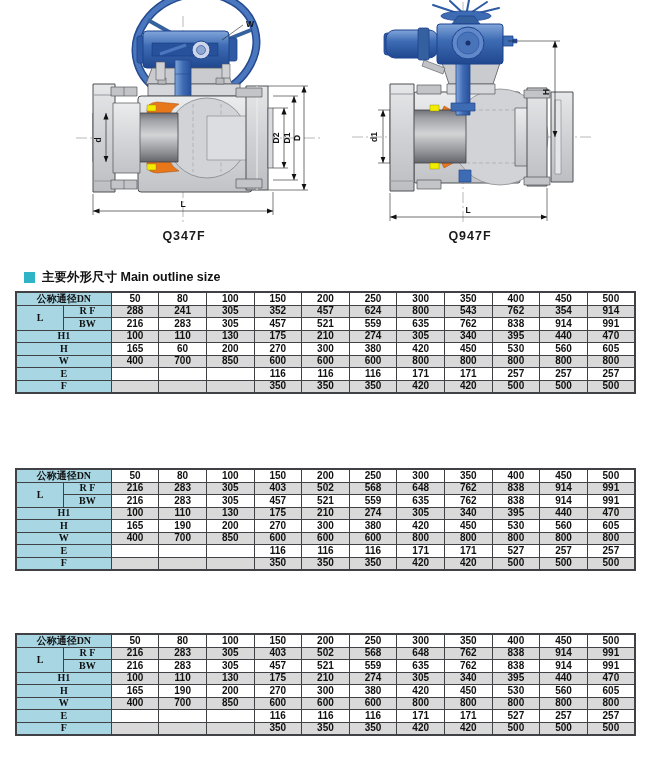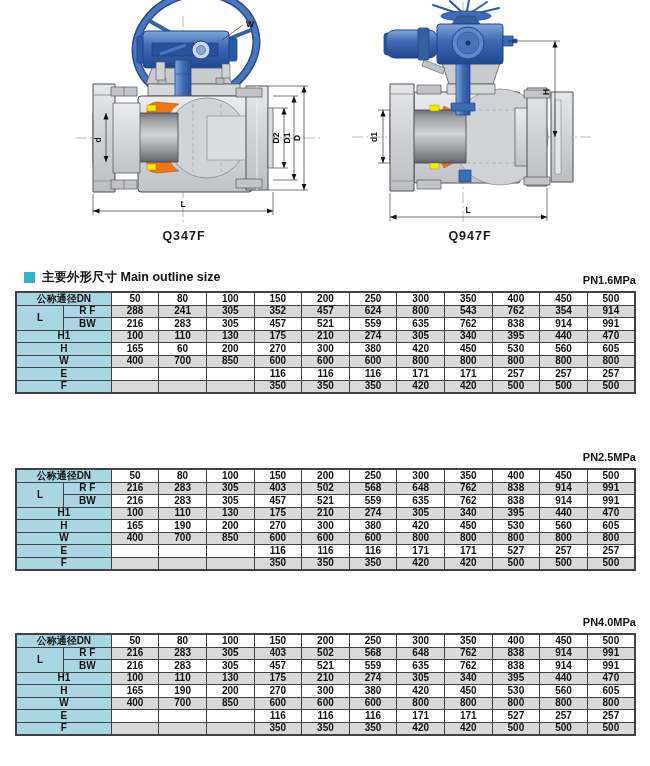--- a/index.html
+++ b/index.html
@@ -22,21 +22,21 @@
   .section-head .txt{font:700 12.5px "Liberation Sans",sans-serif;color:#111;}
 
   .pn{position:absolute;right:14px;width:200px;text-align:right;
       font:700 11px "Liberation Sans",sans-serif;color:#111;}
 
   .dim-table{position:absolute;left:15px;width:621px;border-collapse:collapse;
       table-layout:fixed;border:2px solid var(--border);
       font:600 10px "Liberation Sans",sans-serif;color:#101010;}
   .dim-table td{border:1px solid var(--border);height:11.5px;padding:0;
       text-align:center;vertical-align:middle;line-height:1;}
-  .dim-table td.lab{background:var(--header-blue);font-weight:700;}
+  .dim-table td.lab{background:var(--header-blue);font-weight:700;font-family:Liberation Serif, serif;}
   .dim-table tr.g td.val{background:var(--row-gray);}
   .dim-table tr.w td.val{background:#ffffff;}
 </style>
 </head>
 <body>
 
 <div class="page">
 
   <svg class="diagram-svg" width="650" height="262" viewBox="0 0 650 262">
     <defs>
@@ -251,21 +251,20 @@
       </g>
       <text class="mtxt" x="470" y="240" text-anchor="middle">Q947F</text>
     </g>
   </svg>
 
   <div class="section-head">
     <span class="bullet"></span>
     <span class="txt">主要外形尺寸 Main outline size</span>
   </div>
 
-  <div class="pn" style="top:274px">PN1.6MPa</div>
   <table class="dim-table" style="top:291px">
       <tbody>
         <tr class="w">
           <td colspan="2" class="lab">公称通径DN</td>
           <td class="val">50</td>
           <td class="val">80</td>
           <td class="val">100</td>
           <td class="val">150</td>
           <td class="val">200</td>
           <td class="val">250</td>
@@ -370,21 +369,20 @@
           <td class="val">350</td>
           <td class="val">420</td>
           <td class="val">420</td>
           <td class="val">500</td>
           <td class="val">500</td>
           <td class="val">500</td>
         </tr>
       </tbody>
     </table>
 
-  <div class="pn" style="top:451px">PN2.5MPa</div>
   <table class="dim-table" style="top:468px">
       <tbody>
         <tr class="w">
           <td colspan="2" class="lab">公称通径DN</td>
           <td class="val">50</td>
           <td class="val">80</td>
           <td class="val">100</td>
           <td class="val">150</td>
           <td class="val">200</td>
           <td class="val">250</td>
@@ -489,21 +487,20 @@
           <td class="val">350</td>
           <td class="val">420</td>
           <td class="val">420</td>
           <td class="val">500</td>
           <td class="val">500</td>
           <td class="val">500</td>
         </tr>
       </tbody>
     </table>
 
-  <div class="pn" style="top:616px">PN4.0MPa</div>
   <table class="dim-table" style="top:633px">
       <tbody>
         <tr class="w">
           <td colspan="2" class="lab">公称通径DN</td>
           <td class="val">50</td>
           <td class="val">80</td>
           <td class="val">100</td>
           <td class="val">150</td>
           <td class="val">200</td>
           <td class="val">250</td>

